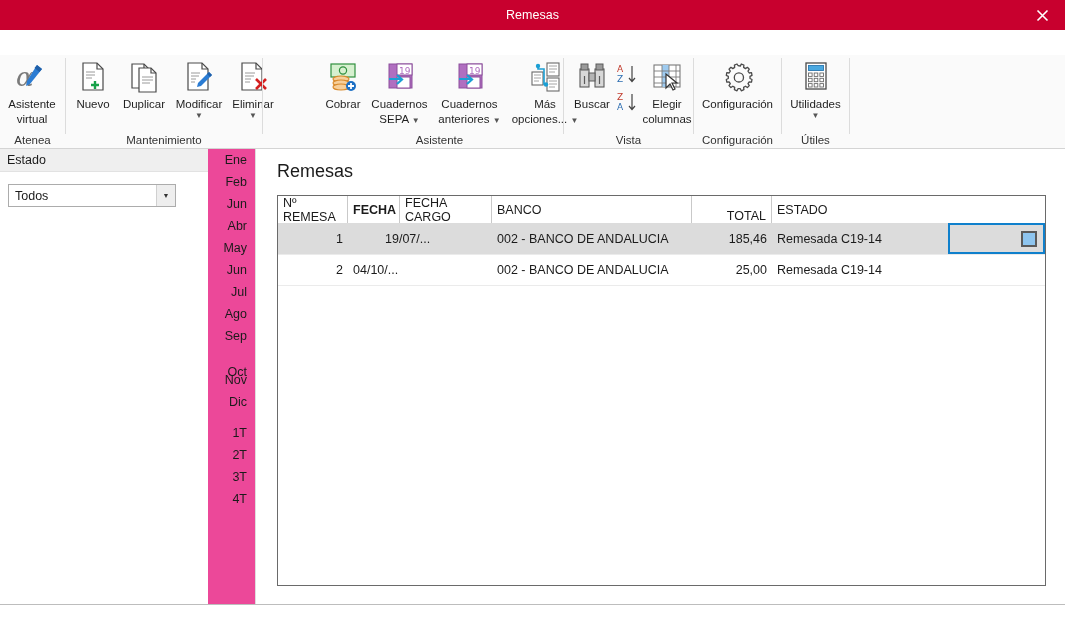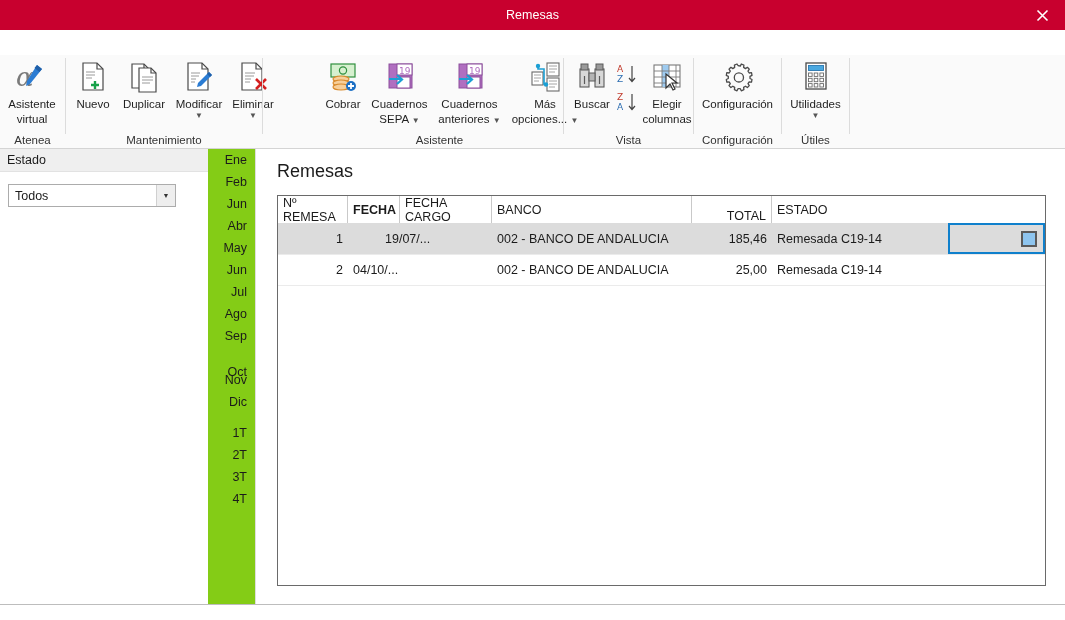--- a/index.html
+++ b/index.html
@@ -126,21 +126,21 @@
     border-left: 1px solid #d0d0d0;
     display: flex; align-items: center; justify-content: center;
     font-size: 7px; color: #333;
     box-sizing: border-box;
   }
 
   
   .monthcol {
     position: absolute; left: 208px; top: 149px;
     width: 47px; height: 455px;
-    background: #84cc16;
+    background: #ec4899;
     border-right: 1px solid #dedede;
   }
   .monthcol .m {
     width: 39px;
     text-align: right;
     font-size: 12.5px;
     color: #1b1b1b;
     cursor: pointer;
     position: absolute;
     left: 0;

